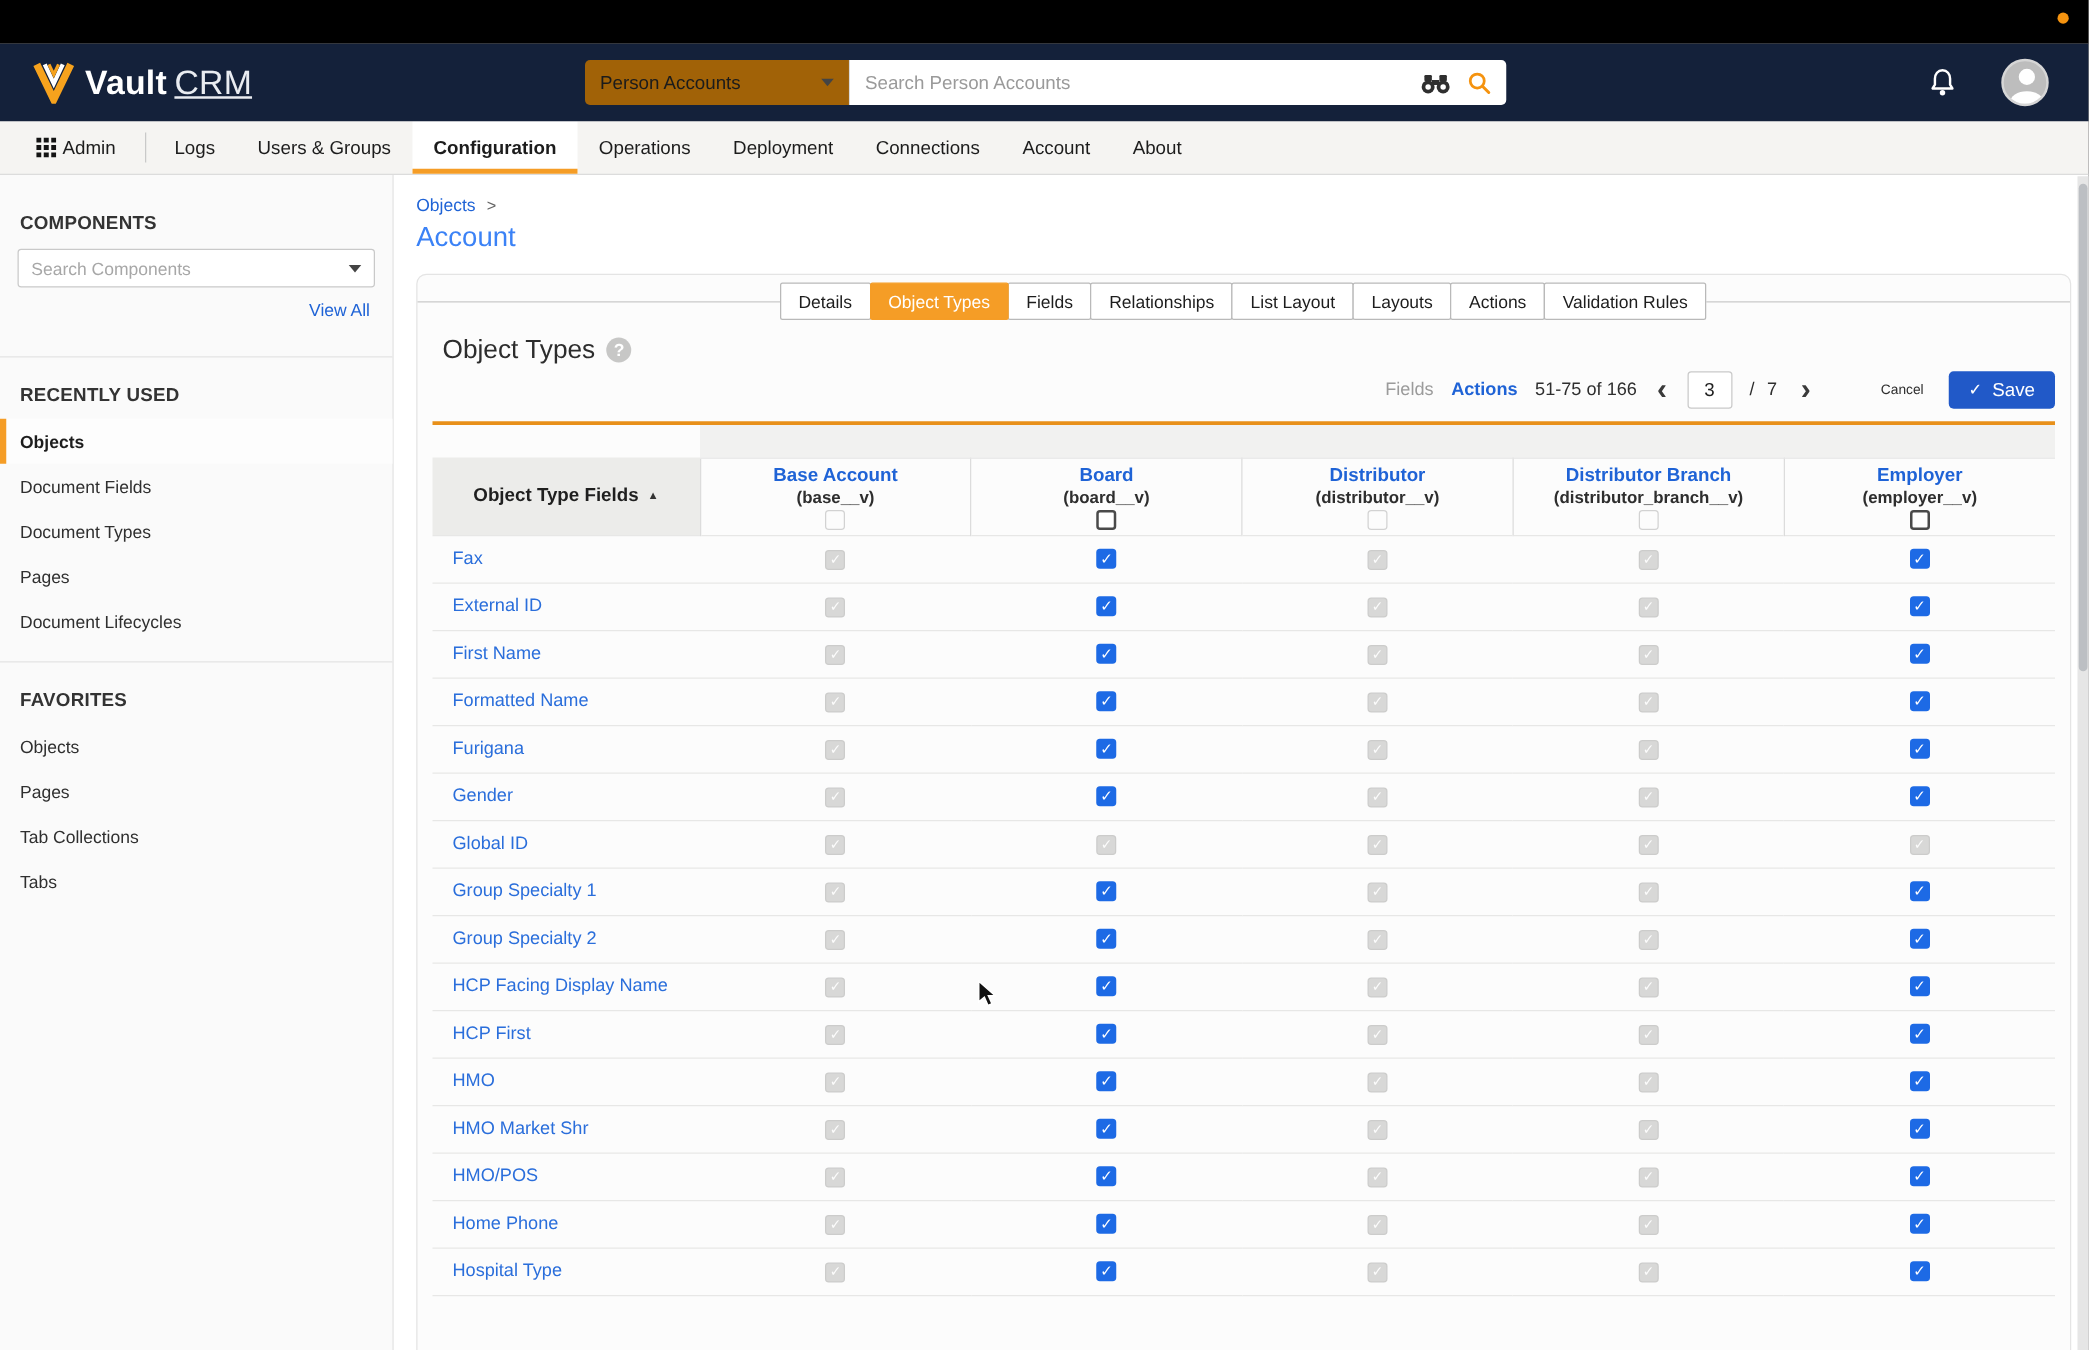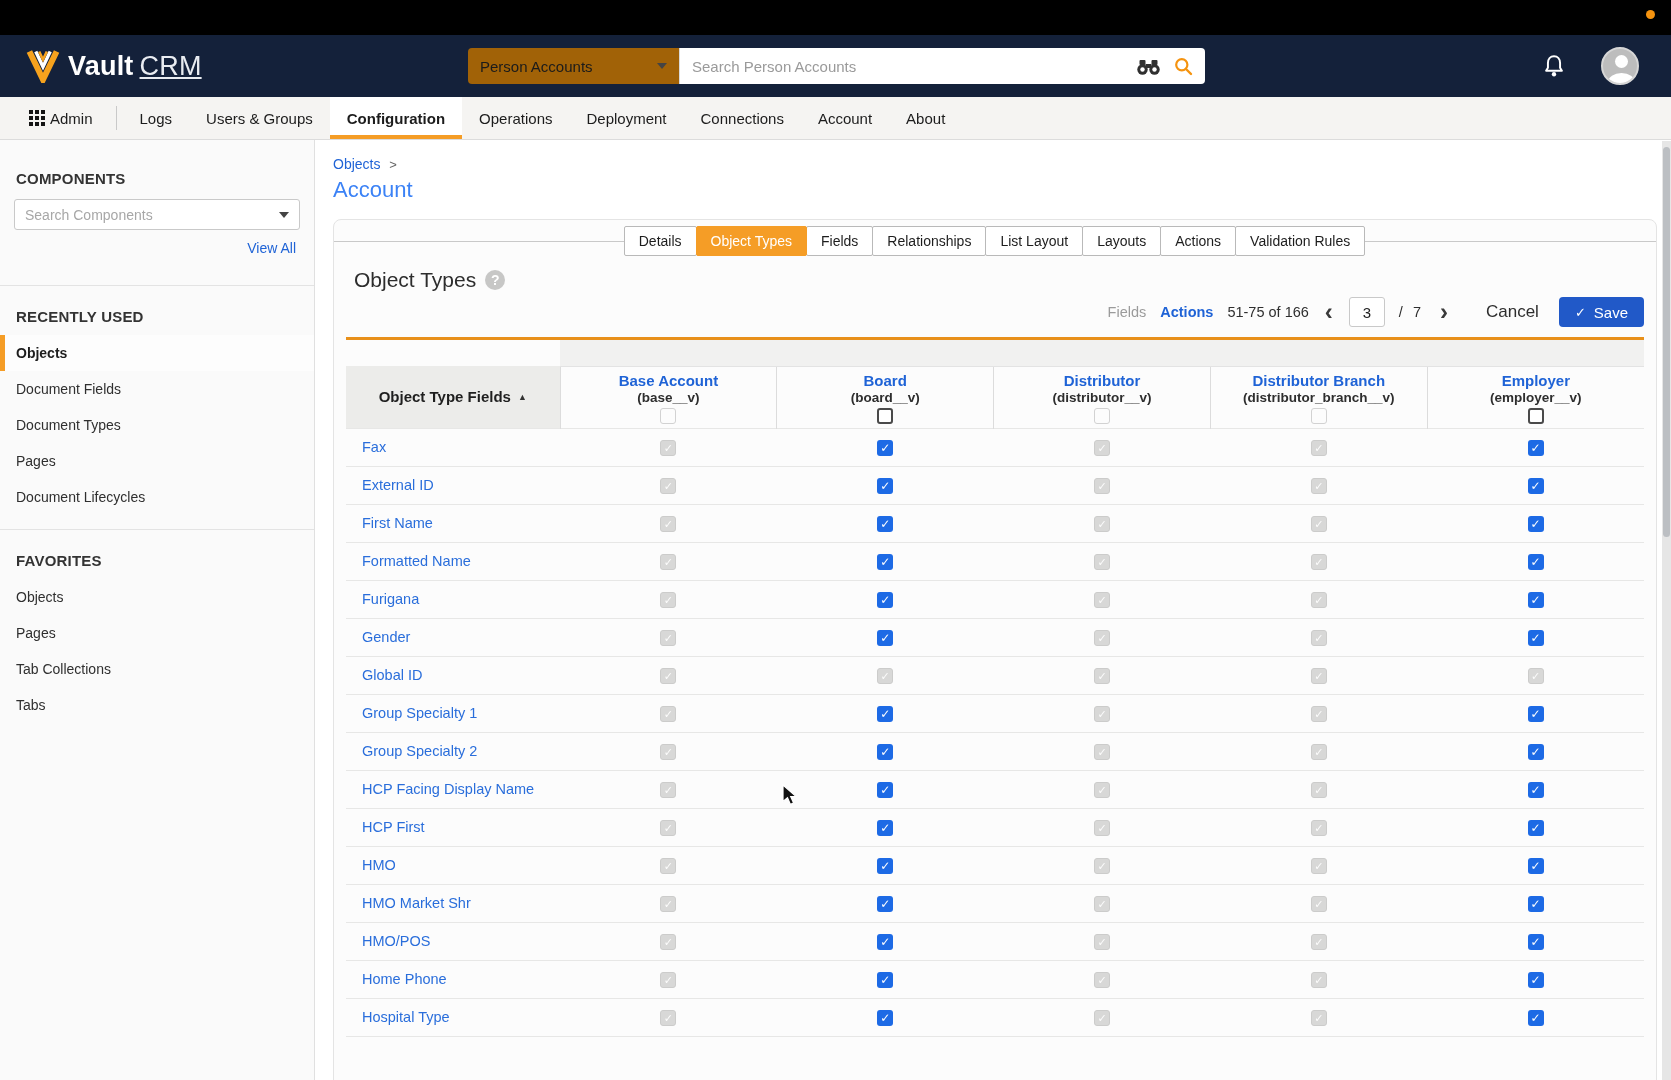--- a/index.html
+++ b/index.html
@@ -68,21 +68,21 @@
   .sec-title { display:flex; align-items:center; gap:9px; margin:12px 0 0 8px; font-size:21px; color:#2d2d2d; }
   .help-icon { width:20px; height:20px; border-radius:50%; background:#c7c7c6; color:#fff; font-weight:700; font-size:14px; display:flex; align-items:center; justify-content:center; }
 
   .toolbar { display:flex; align-items:center; justify-content:flex-end; gap:14px; margin-top:4px; height:32px; font-size:14.5px; }
   .tb-fields { color:#9b9b9b; cursor:pointer; }
   .tb-actions { color:#1f63d6; font-weight:600; cursor:pointer; }
   .tb-range { color:#2e2e2e; }
   .pg-chev { font-size:24px; color:#3a3a3a; font-weight:700; line-height:26px; cursor:pointer; padding:0 2px; }
   .pg-input { width:36px; height:30px; border:1px solid #c9c9c9; border-radius:3px; text-align:center; font-size:15px; color:#222; font-family:inherit; background:#fff; }
   .pg-total { color:#2e2e2e; letter-spacing:3px; }
-  .tb-cancel { color:#2e2e2e; font-size:17px; margin-left:22px; cursor:pointer; }
+  .tb-cancel { color:#2e2e2e; font-size:11px; margin-left:40px; cursor:pointer; }
   .save-btn { display:flex; align-items:center; gap:8px; background:#2159c8; border:none; border-radius:4px; color:#fff; font-size:15px; font-family:inherit; height:30px; padding:0 16px; margin-left:6px; cursor:pointer; }
   .save-check { font-size:13px; }
 
   .orange-rule { height:3px; background:#e8901a; margin-top:9px; }
 
   
   table.ot { width:100%; border-collapse:collapse; table-layout:fixed; }
   .band-blank { height:26px; background:transparent; }
   .band { height:26px; background:#f1f1f0; border-bottom:1px solid #e3e3e3; }
   th.rowhead { background:#ececea; font-size:15px; font-weight:700; color:#1f1f1f; text-align:center; vertical-align:middle; height:62px; }

